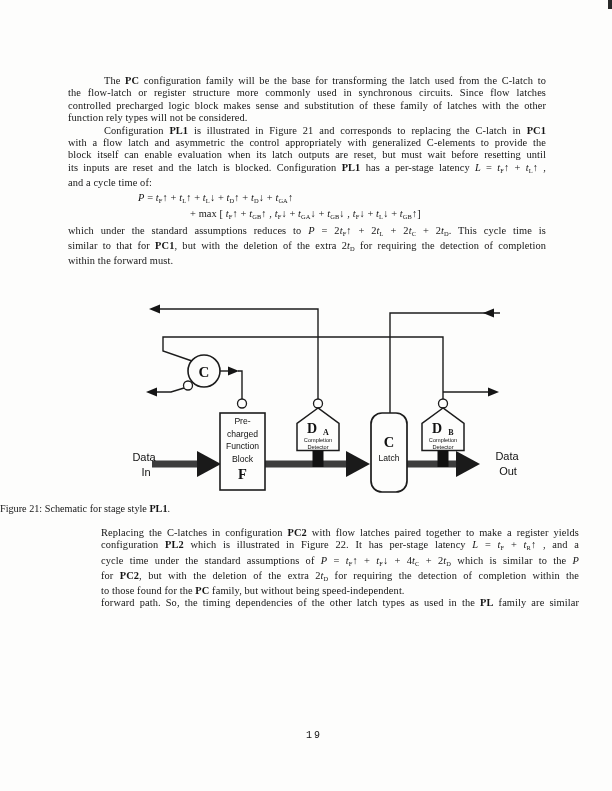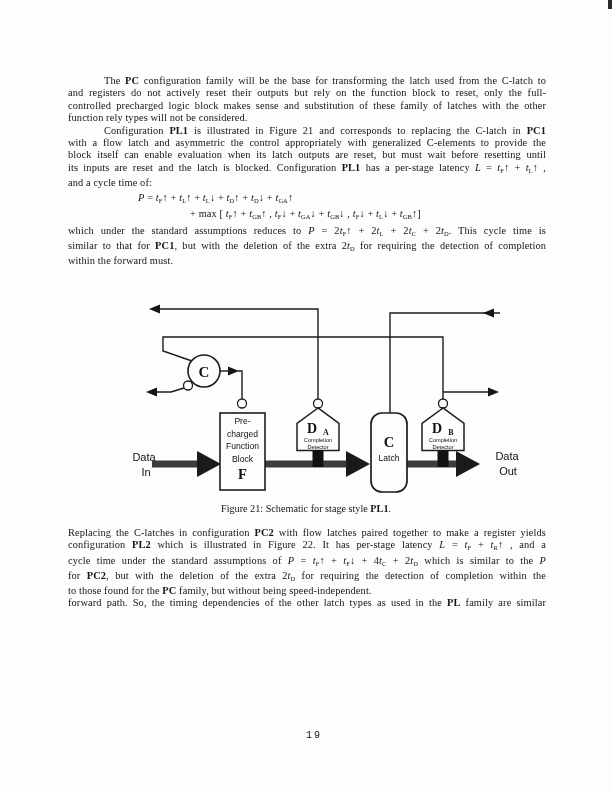--- a/index.html
+++ b/index.html
@@ -3,41 +3,41 @@
 <meta charset="utf-8">
 <style>
   html,body{margin:0;padding:0;}
   body{
     width:612px;height:791px;position:relative;background:#fdfdfc;
     font-family:"Liberation Serif",serif;color:#151515;overflow:hidden;
   }
   .corner-mark{position:absolute;top:0;right:0;width:4px;height:9px;background:#2a2a2a;}
   .textcol{position:absolute;left:68px;width:478px;}
   #col-top{top:64px;margin-top:11px;}
-  #col-bottom{top:527px;}
+  #col-bottom{top:527px;margin-left:33px;}
   .line{font-size:10.4px;line-height:12.4px;white-space:nowrap;letter-spacing:0.1px;}
   .line.just{text-align:justify;text-align-last:justify;}
   .line sub{font-size:0.62em;vertical-align:-0.28em;}
   #para-formula{margin-top:3px;margin-bottom:2px;}
-  .caption{position:absolute;top:503px;left:0;width:612px;text-align:center;
+  .caption{position:absolute;top:503px;left:0;width:612px;
     font-size:10.2px;color:#151515;}
   .pagenum{position:absolute;top:730px;left:0;width:612px;text-align:center;
     font-family:Liberation Mono, monospace;font-size:10px;letter-spacing:2px;color:#111;margin-left:8px;}
   .diagram{position:absolute;left:0;top:295px;width:612px;height:208px;}
   svg text{user-select:none;}
 </style>
 </head>
 <body>
 
 <div class="corner-mark"></div>
 
 <div class="textcol" id="col-top">
   <div>
       <div class="line just" style="text-indent: 36px;">The <b>PC</b> configuration family will be the base for transforming the latch used from the C-latch to</div>
-      <div class="line just">and registers do not actively reset their outputs but rely on the function block to reset, only the full-</div>
+      <div class="line just">the flow-latch or register structure more commonly used in synchronous circuits. Since flow latches</div>
       <div class="line just">controlled precharged logic block makes sense and substitution of these family of latches with the other</div>
       <div class="line">function rely types will not be considered.</div>
     </div>
   <div>
       <div class="line just" style="text-indent: 36px;">Configuration <b>PL1</b> is illustrated in Figure 21 and corresponds to replacing the C-latch in <b>PC1</b></div>
       <div class="line just">with a flow latch and asymmetric the control appropriately with generalized C-elements to provide the</div>
       <div class="line just">block itself can enable evaluation when its latch outputs are reset, but must wait before resetting until</div>
       <div class="line just">its inputs are reset and the latch is blocked. Configuration <b>PL1</b> has a per-stage latency <i>L</i> = <i>t</i><sub>F</sub>↑ + <i>t</i><sub>L</sub>↑ ,</div>
       <div class="line">and a cycle time of:</div>
     </div>

